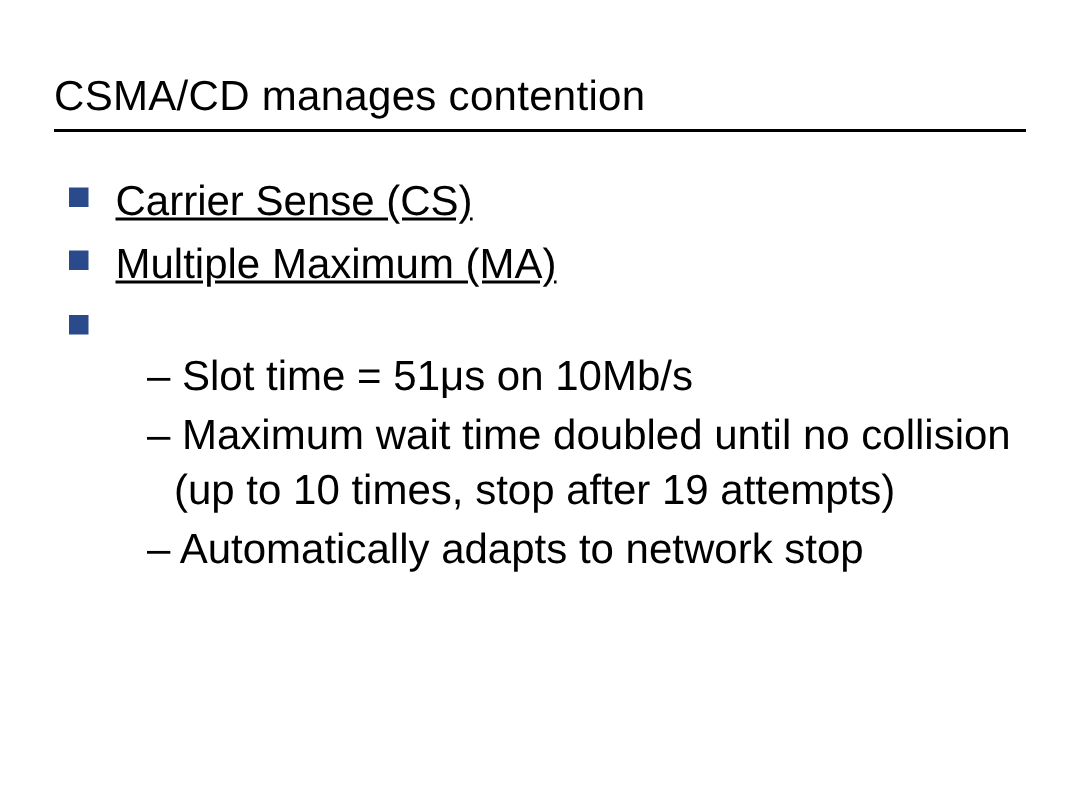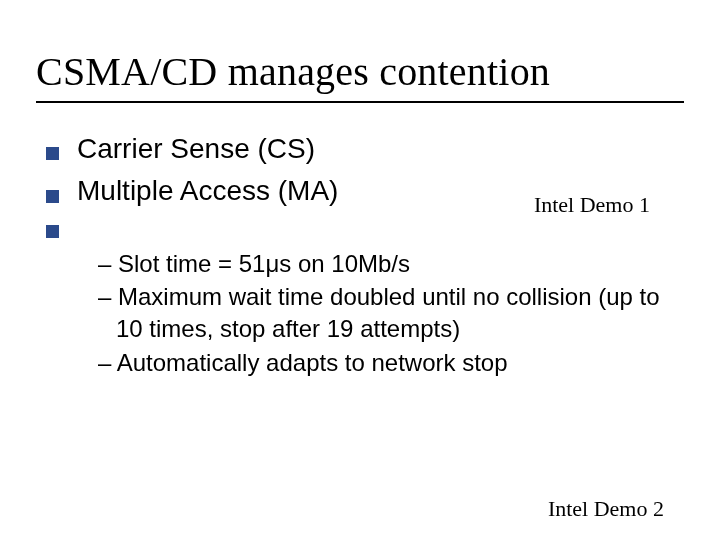--- a/index.html
+++ b/index.html
@@ -13,61 +13,62 @@
     overflow: hidden;
   }
   .slide {
     box-sizing: border-box;
     width: 720px;
     height: 540px;
     padding: 48px 36px 20px 36px;
     position: relative;
   }
   .title {
-    font-family: Liberation Serif, serif;
-    font-size: 40px;
+    font-family: Liberation Sans, sans-serif;
+    font-size: 28px;
     font-weight: 400;
     margin: 0 0 6px 0;
     letter-spacing: 0.2px;
   }
   .title-rule {
     border: none;
     border-top: 2px solid #000;
     margin: 4px 0 28px 0;
   }
   .main-list {
     list-style: none;
     padding: 0;
     margin: 0 0 10px 0;
   }
   .main-list li {
     display: flex;
-    align-items: center;
+    align-items: flex-start;
     margin-bottom: 6px;
+    text-decoration: underline;
   }
   .bullet {
     width: 13px;
     height: 13px;
     background: #2b4a8b;
     flex: 0 0 13px;
     margin-top: 9px;
     margin-right: 18px;
     margin-left: 10px;
   }
   .item-text {
     font-size: 28px;
     line-height: 1.3;
   }
   .sub-list {
     margin: 6px 0 0 62px;
     padding: 0;
     list-style: none;
   }
   .sub-list li {
-    font-size: 24px;
+    font-size: 28px;
     line-height: 1.32;
     margin-bottom: 2px;
     text-indent: -18px;
     padding-left: 18px;
   }
   .demo-note-1 {
     position: absolute;
     right: 70px;
     top: 192px;
     font-family: "Times New Roman", Times, serif;
@@ -89,29 +90,27 @@
   <h1 class="title">CSMA/CD manages contention</h1>
   <hr class="title-rule">
 
   <ul class="main-list">
     <li>
       <span class="bullet"></span>
       <span class="item-text">Carrier Sense (CS)</span>
     </li>
     <li>
       <span class="bullet"></span>
-      <span class="item-text">Multiple Access (MA)</span>
+      <span class="item-text">Multiple Maximum (MA)</span>
     </li>
     <li>
       <span class="bullet"></span>
     </li>
   </ul>
 
   <ul class="sub-list">
     <li>– Slot time = 51μs on 10Mb/s</li>
     <li>– Maximum wait time doubled until no collision (up to 10 times, stop after 19 attempts)</li>
     <li>– Automatically adapts to network stop</li>
   </ul>
 
-  <div class="demo-note-1">Intel Demo 1</div>
-  <div class="demo-note-2">Intel Demo 2</div>
 
 </div>
 
 </body></html>

